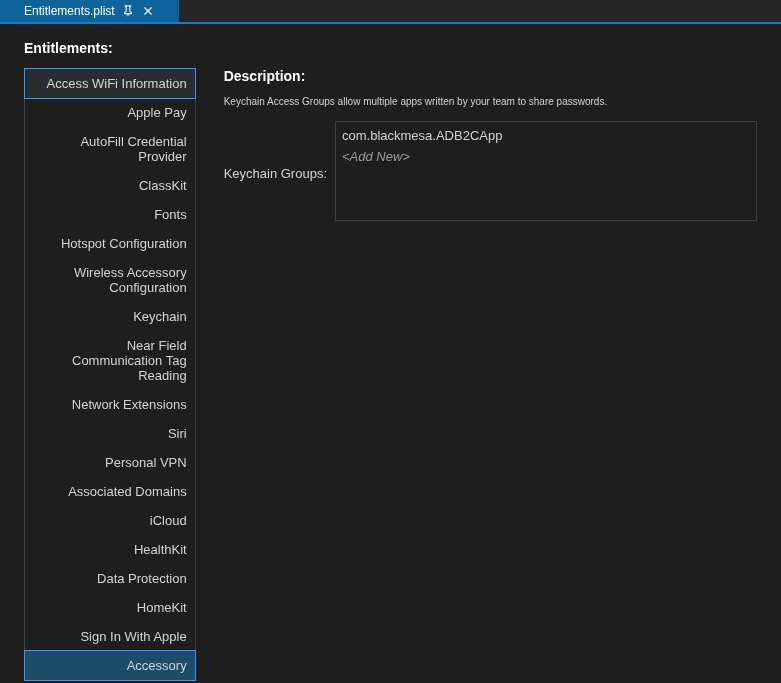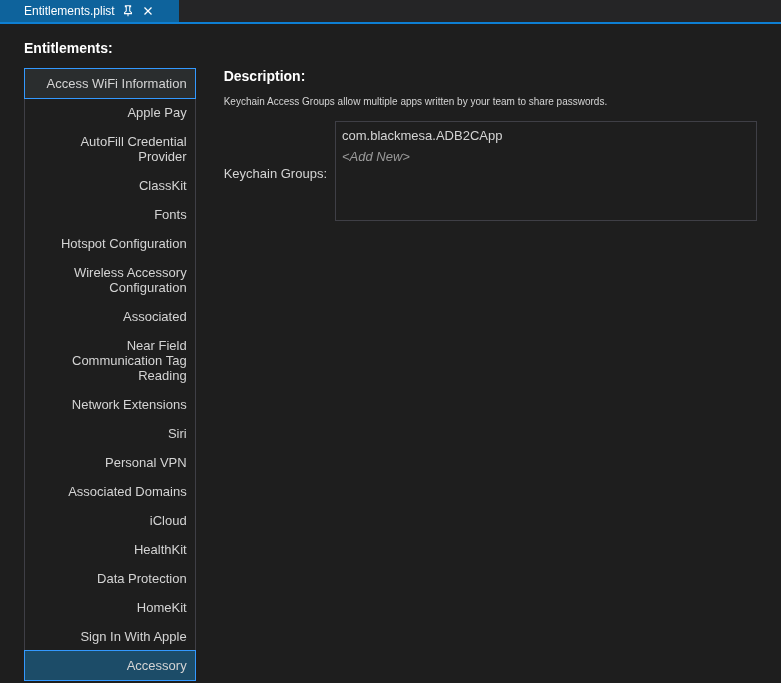--- a/index.html
+++ b/index.html
@@ -167,21 +167,21 @@
   <div class="left-panel">
     <div class="section-heading">Entitlements:</div>
     <div class="entitlements-list">
       <div class="list-item highlighted">Access WiFi Information</div>
       <div class="list-item">Apple Pay</div>
       <div class="list-item">AutoFill Credential Provider</div>
       <div class="list-item">ClassKit</div>
       <div class="list-item">Fonts</div>
       <div class="list-item">Hotspot Configuration</div>
       <div class="list-item">Wireless Accessory Configuration</div>
-      <div class="list-item">Associated</div>
+      <div class="list-item">Keychain</div>
       <div class="list-item">Near Field Communication Tag Reading</div>
       <div class="list-item">Network Extensions</div>
       <div class="list-item">Siri</div>
       <div class="list-item">Personal VPN</div>
       <div class="list-item">Associated Domains</div>
       <div class="list-item">iCloud</div>
       <div class="list-item">HealthKit</div>
       <div class="list-item">Data Protection</div>
       <div class="list-item">HomeKit</div>
       <div class="list-item">Sign In With Apple</div>

